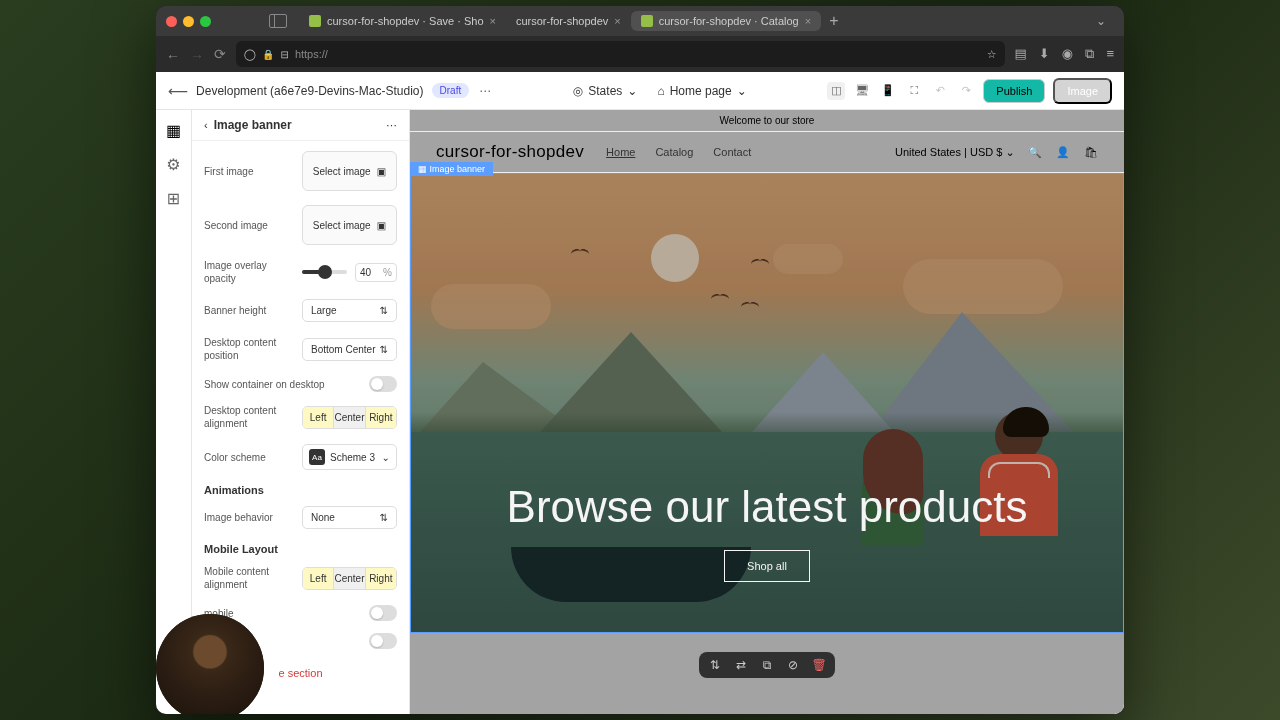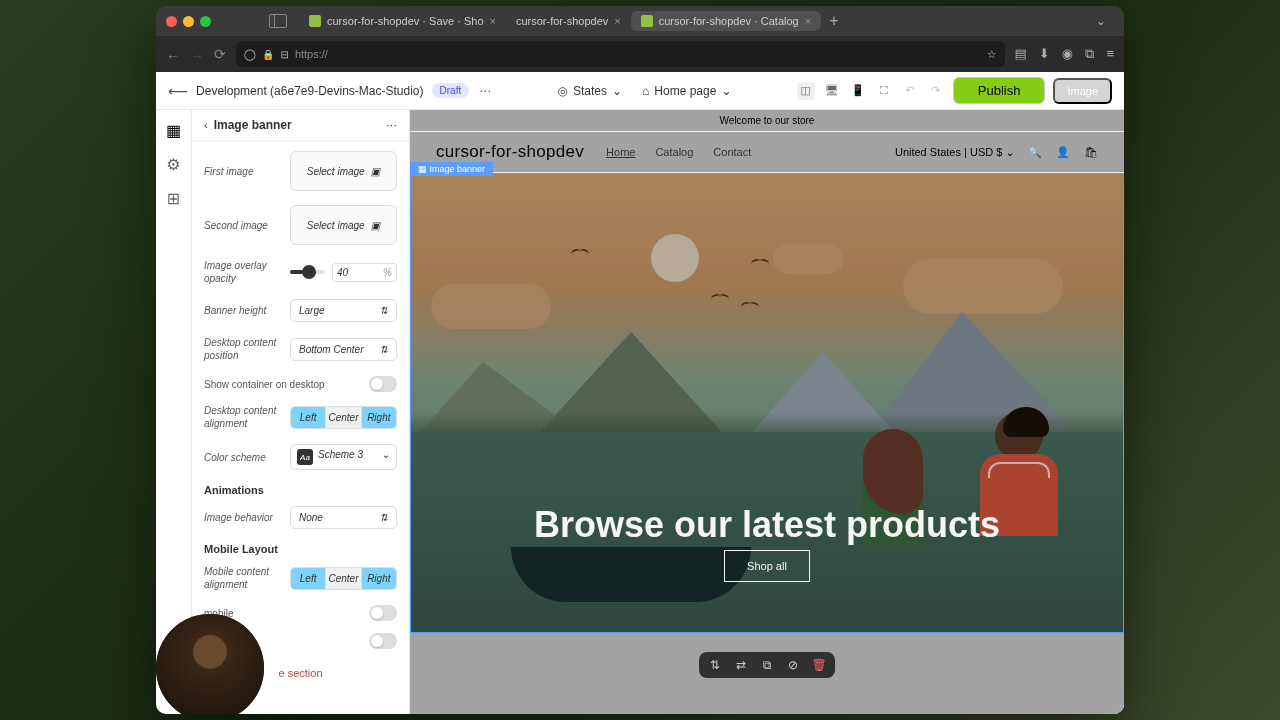--- a/index.html
+++ b/index.html
@@ -27,51 +27,51 @@
 .content { background:#fff; height:calc(100% - 66px); display:flex; flex-direction:column; }
 .topbar { height:38px; border-bottom:1px solid #e5e5e5; display:flex; align-items:center; padding:0 12px; font-size:12px; color:#333; }
 .back-arr { font-size:14px; margin-right:8px; color:#555; }
 .draft-badge { background:#e0e7ff; color:#4f46e5; padding:2px 8px; border-radius:8px; font-size:10px; margin-left:8px; }
 .dots3 { margin-left:10px; color:#666; letter-spacing:1px; }
 .tb-center { flex:1; display:flex; justify-content:center; gap:20px; align-items:center; }
 .tb-item { display:flex; align-items:center; gap:5px; color:#333; }
 .tb-right { display:flex; align-items:center; gap:8px; }
 .device-btn { width:18px; height:18px; display:flex; align-items:center; justify-content:center; color:#666; font-size:11px; }
 .device-btn.active{ background:#f0f0f0; border-radius:4px; }
-.publish-btn { background:#84cc16; border:1px solid #ccc; padding:5px 24px; border-radius:6px; font-size:13px; }
+.publish-btn { background:#14b8a6; border:1px solid #ccc; padding:5px 12px; border-radius:6px; font-size:11px; }
 .save-btn { background:#d4d4d4; color:#fff; padding:5px 12px; border-radius:6px; font-size:11px; }
 .main { flex:1; display:flex; overflow:hidden; }
 .rail { width:36px; border-right:1px solid #e5e5e5; display:flex; flex-direction:column; align-items:center; padding-top:12px; gap:18px; }
 .rail-ic { width:16px; height:16px; color:#666; display:flex; align-items:center; justify-content:center; }
 .rail-ic.active { color:#000; }
 .inspector { width:218px; border-right:1px solid #e5e5e5; overflow-y:auto; font-size:11px; color:#333; }
 .insp-head { display:flex; align-items:center; padding:8px 12px; border-bottom:1px solid #eee; }
 .insp-head .t { font-weight:600; font-size:12px; margin-left:6px; }
 .insp-body { padding:10px 12px; }
-.field { display:flex; align-items:center; margin-bottom:14px; gap:8px;font-style:italic; }
+.field { display:flex; align-items:center; margin-bottom:14px; gap:20px; }
 .field-lbl { width:78px; font-size:10px; color:#555; line-height:1.3; }
 .select-img { flex:1; border:1px solid #ddd; border-radius:6px; padding:8px; display:flex; align-items:center; justify-content:center; gap:6px; font-size:10px; background:#fafafa; height:40px; }
 .slider-row { display:flex; align-items:center; gap:8px; }
 .slider { flex:1; height:4px; background:#ddd; border-radius:2px; position:relative; }
 .slider-thumb { position:absolute; left:35%; top:-5px; width:14px; height:14px; background:#333; border-radius:50%; }
 .slider-fill { position:absolute; left:0; top:0; bottom:0; width:40%; background:#333; border-radius:2px; }
-.num-box { width:65px; border:1px solid #ddd; border-radius:4px; padding:3px 4px; font-size:10px; display:flex; }
+.num-box { width:42px; border:1px solid #ddd; border-radius:4px; padding:3px 4px; font-size:10px; display:flex; }
 .num-box .u{color:#999;margin-left:auto}
 .sel { flex:1; border:1px solid #ddd; border-radius:5px; padding:5px 8px; font-size:10px; display:flex; justify-content:space-between; align-items:center; background:#fff; }
 .help-txt { font-size:9px; color:#777; margin:-8px 0 10px 86px; line-height:1.3; }
 .help-txt a{color:#0066cc;text-decoration:underline}
 .toggle-row { display:flex; justify-content:space-between; align-items:center; margin-bottom:12px; }
 .toggle-lbl { font-size:10px; color:#555; }
 .switch { width:28px; height:16px; background:#ddd; border-radius:8px; position:relative; }
 .switch::after{content:'';position:absolute;left:2px;top:2px;width:12px;height:12px;background:#fff;border-radius:50%;box-shadow:0 1px 2px rgba(0,0,0,.2)}
 .seg { display:flex; border:1px solid #ddd; border-radius:5px; overflow:hidden; flex:1; }
-.seg-b { flex:1; text-align:center; padding:5px 0; font-size:10px; border-right:1px solid #ddd; background:#7dd3fc; }
+.seg-b { flex:1; text-align:center; padding:5px 0; font-size:10px; border-right:1px solid #ddd; background:#fef9c3; }
 .seg-b:last-child{border:none}
 .seg-b.active{background:#f0f0f0}
-.scheme-sel { flex:1; border:1px solid #ddd; border-radius:5px; padding:4px 6px; display:flex; align-items:flex-start; gap:5px; font-size:10px; }
+.scheme-sel { flex:1; border:1px solid #ddd; border-radius:5px; padding:4px 6px; display:flex; align-items:center; gap:5px; font-size:10px; }
 .scheme-sw { width:16px; height:16px; background:#333; border-radius:3px; display:flex; align-items:center; justify-content:center; color:#fff; font-size:8px; }
 .sec-h { font-weight:600; font-size:11px; margin:8px 0 10px; }
 .remove-sec { color:#d53939; font-size:11px; text-align:center; padding:6px; }
 .avatar { position:absolute; left:0; bottom:-8px; width:108px; height:108px; border-radius:50%; background:#2a2420; overflow:hidden; display:flex; align-items:center; justify-content:center; }
 .avatar::after{content:'';position:absolute;inset:0;background:radial-gradient(circle at 50% 35%,#6b4a2e 18%,#3a2818 20%,#2a1c12 55%,#1a1208 100%)}
 .preview { flex:1; background:#f5f5f5; padding:0; overflow-y:auto; position:relative; }
 .pv-inner { background:#a3a3a3; margin:0; min-height:100%; }
 .announce { text-align:center; padding:5px; font-size:10px; border-bottom:1px solid #eee; }
 .site-head { display:flex; align-items:center; padding:10px 26px; border-bottom:1px solid #eee; }
 .logo { font-size:17px; font-weight:400; letter-spacing:0.3px; }
@@ -91,21 +91,21 @@
 .person1 { position:absolute; bottom:70px; right:190px; width:80px; height:130px; }
 .person1 .head{width:44px;height:44px;background:#c4998a;border-radius:50%;margin:0 auto}
 .person1 .hair{position:absolute;top:-3px;left:10px;width:60px;height:85px;background:#6b3a2e;border-radius:30px 30px 20px 40px}
 .person1 .body{width:62px;height:75px;background:#3a6b42;border-radius:18px 18px 0 0;margin:-6px auto 0}
 .person2 { position:absolute; bottom:80px; right:60px; width:88px; height:140px; }
 .person2 .head{width:48px;height:48px;background:#5a3a28;border-radius:50%;margin:0 auto;position:relative}
 .person2 .hair{position:absolute;top:-5px;left:8px;width:46px;height:30px;background:#1a1208;border-radius:22px 22px 8px 8px}
 .person2 .body{width:78px;height:82px;background:#d5563e;border-radius:20px 20px 0 0;margin:-6px auto 0;position:relative}
 .person2 .body::after{content:'';position:absolute;top:8px;left:8px;right:8px;height:14px;border:2px solid #f0e0d8;border-radius:12px 12px 0 0;border-bottom:none}
 .banner-overlay { position:absolute; inset:0; background:rgba(0,0,0,.2); display:flex; flex-direction:column; align-items:center; justify-content:flex-end; padding-bottom:50px; }
-.banner-h { color:#f5f5f5; font-size:36px; font-weight:700; margin-bottom:4px; }
+.banner-h { color:#f5f5f5; font-size:44px; font-weight:400; margin-bottom:18px; }
 .shop-btn { border:1px solid #f5f5f5; color:#f5f5f5; padding:9px 22px; font-size:11px; background:transparent; }
 .feat { padding:24px 26px; font-size:18px; }
 .float-tb { position:absolute; bottom:36px; left:50%; transform:translateX(-50%); background:#303030; border-radius:8px; padding:6px 8px; display:flex; gap:10px; z-index:10; }
 .float-tb span{color:#ccc;font-size:12px;width:16px;text-align:center}
 .float-tb span.del{color:#e66}
 .bird { position:absolute; width:18px; height:8px; }
 .bird::before,.bird::after{content:'';position:absolute;top:0;width:9px;height:6px;border-top:2px solid #5a3a28;border-radius:50% 50% 0 0}
 .bird::before{left:0;transform:skewY(-15deg)}
 .bird::after{right:0;transform:skewY(15deg)}
 </style>

